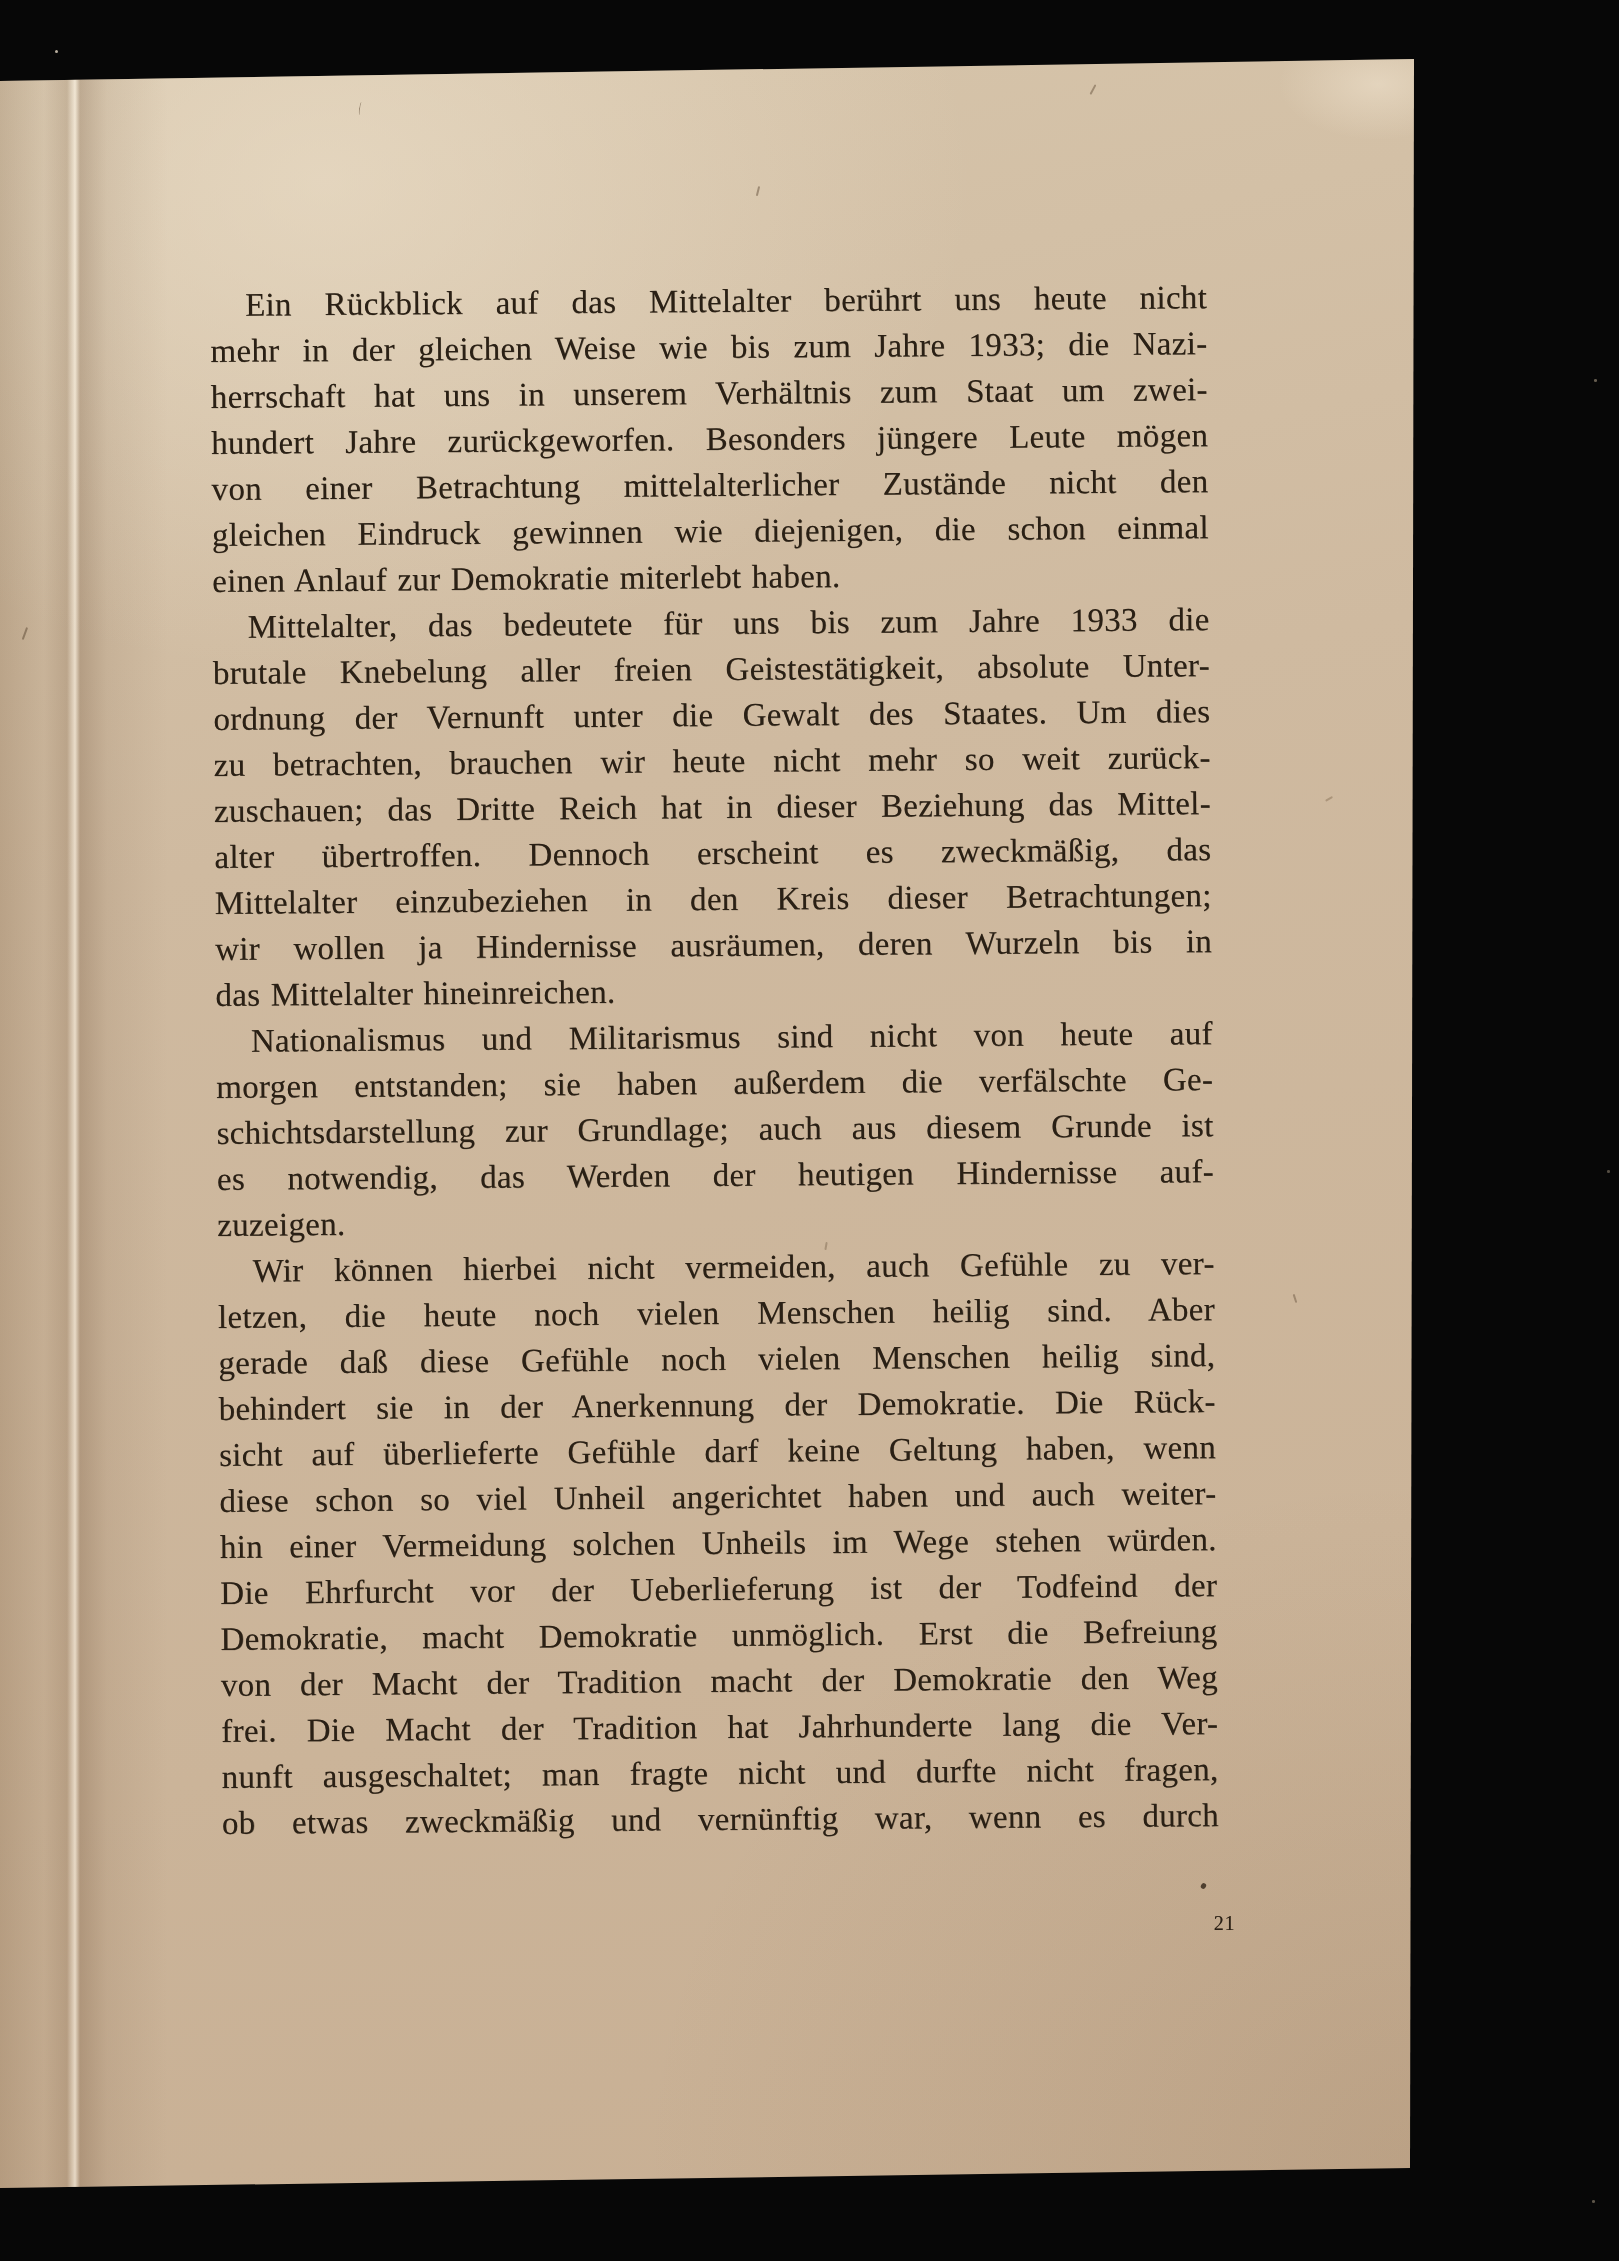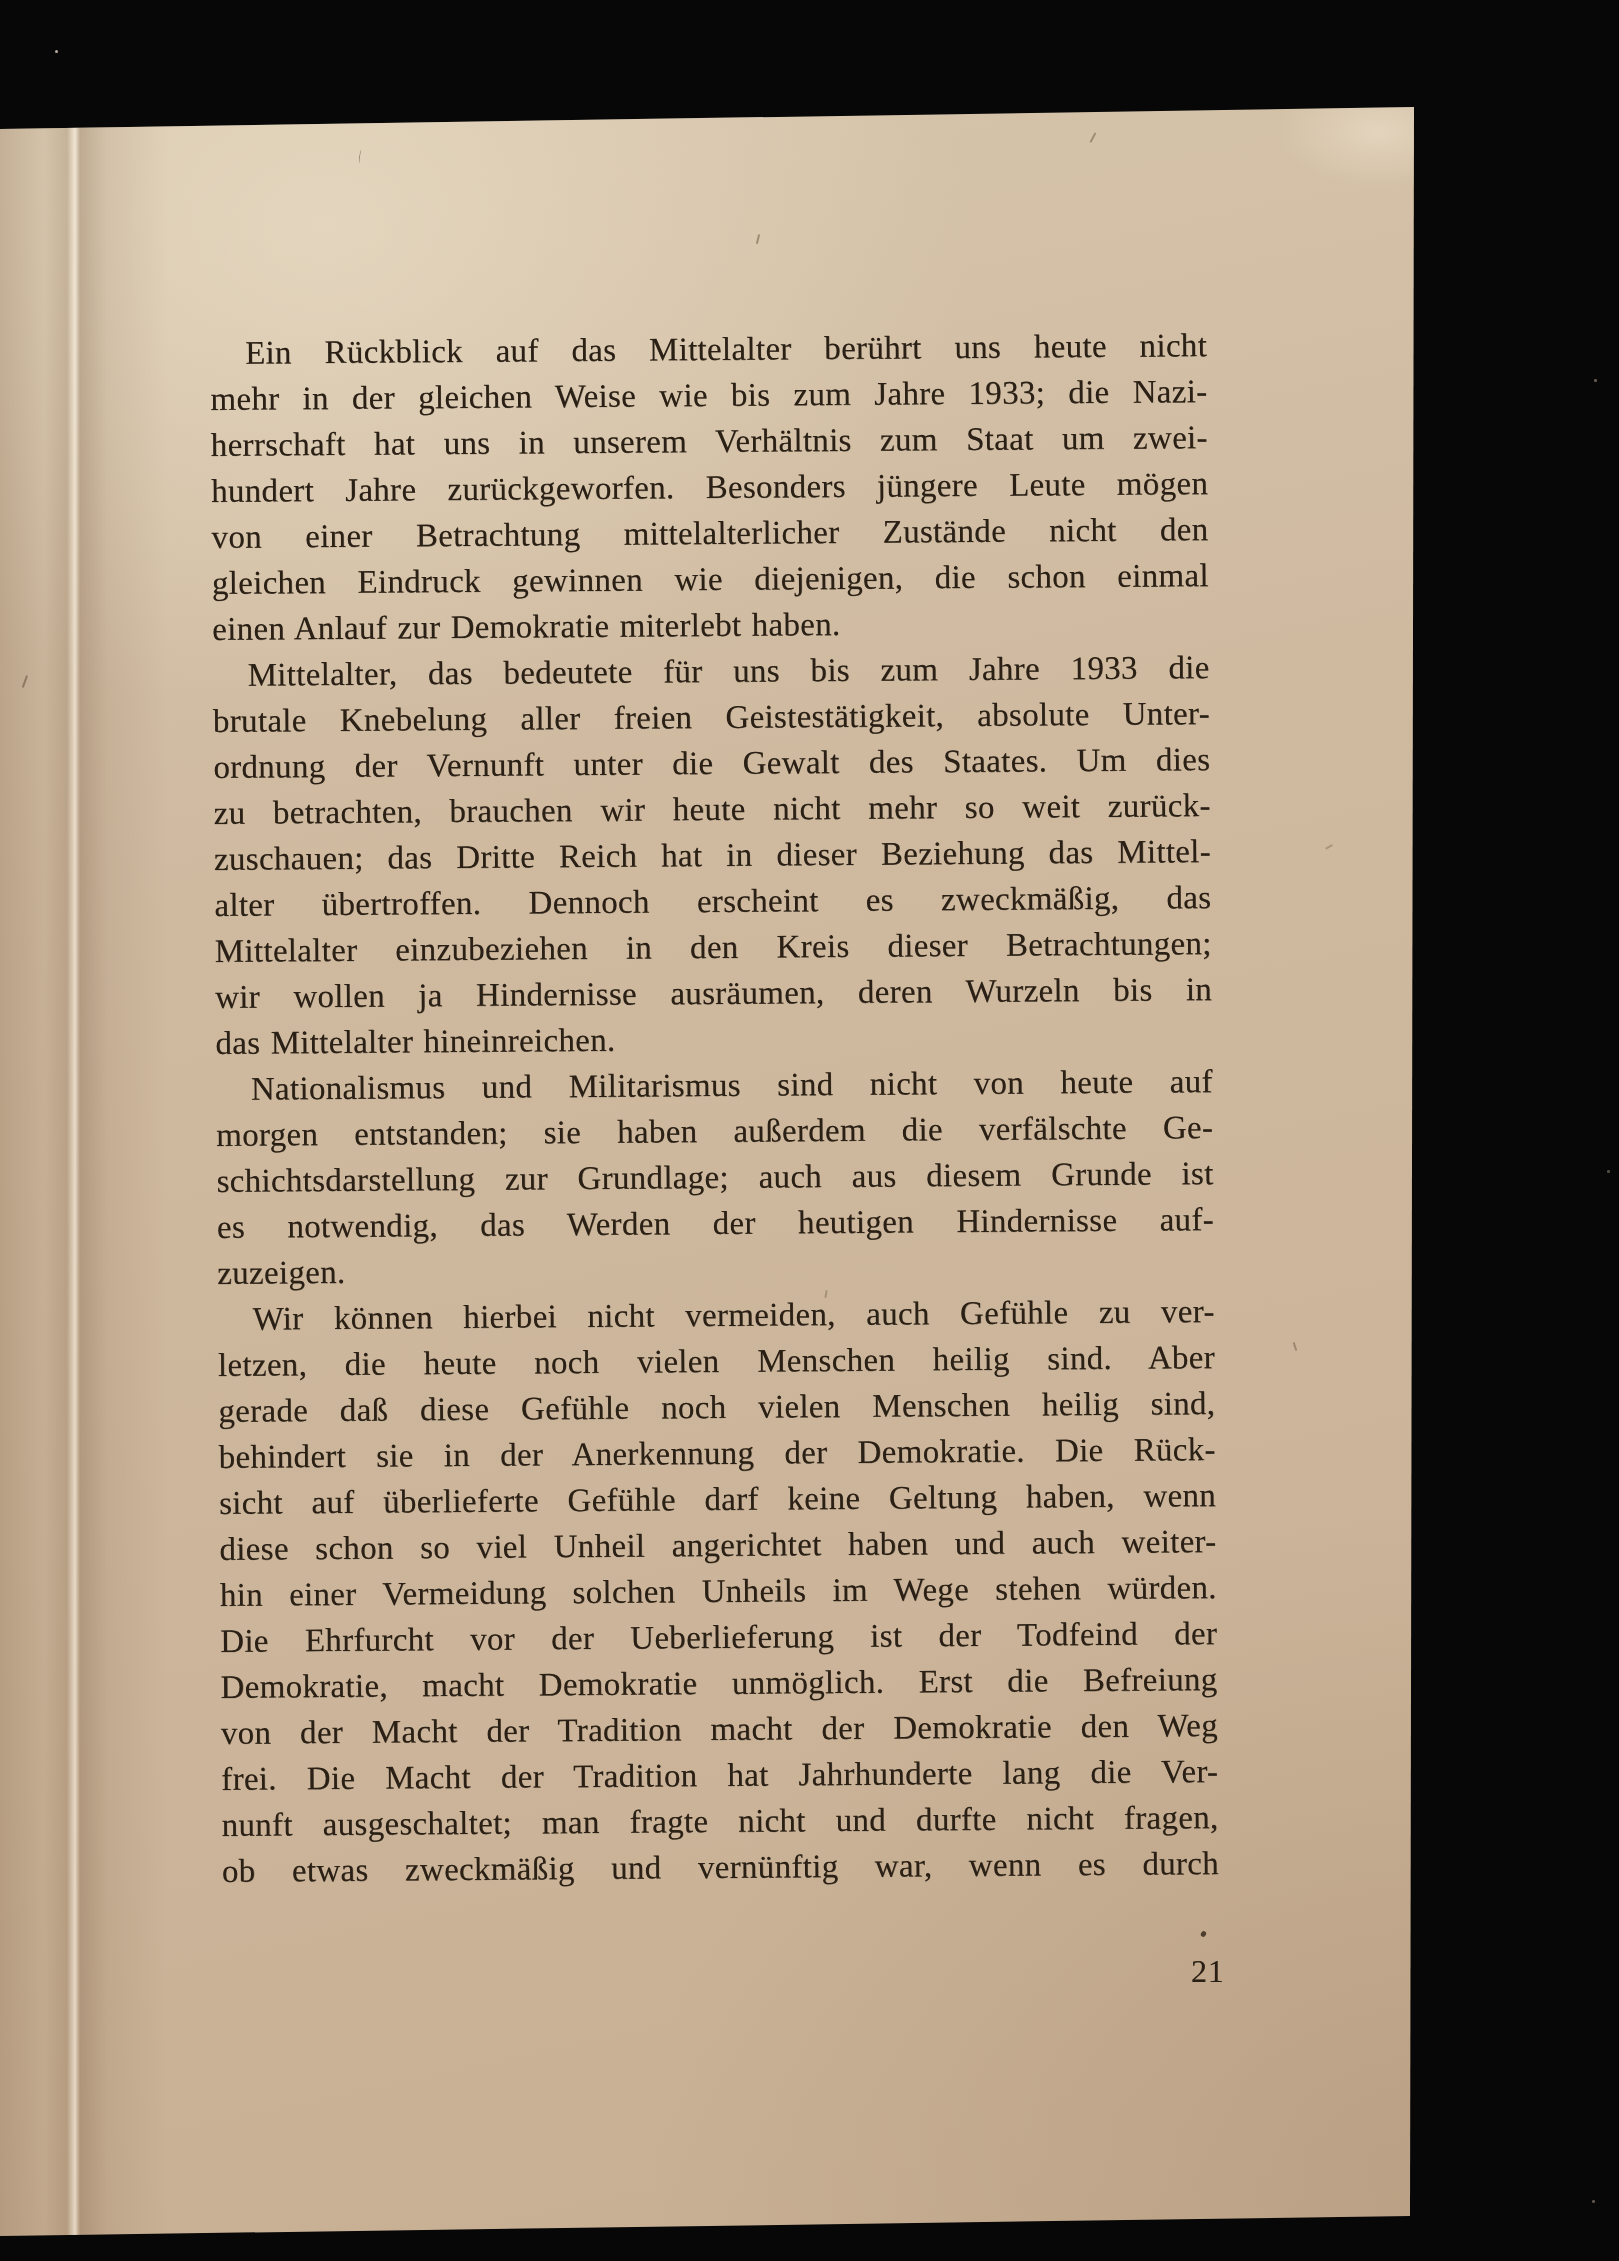--- a/index.html
+++ b/index.html
@@ -18,21 +18,20 @@
   }
   
   .paper {
     position: absolute;
     inset: 0;
     clip-path: polygon(0px 81px, 1414px 59px, 1410px 2168px, 0px 2188px);
     background:
       radial-gradient(1047px 796px at 20% 8%, rgba(240,228,207,0.55), rgba(240,228,207,0) 62%),
       radial-gradient(1424px 1257px at 88% 96%, rgba(118,86,56,0.16), rgba(118,86,56,0) 55%),
       linear-gradient(168deg, #d7c6ac 0%, #cfbaa0 35%, #cbb499 70%, #c7ae92 100%);
-    margin-top: 48px;
   }
   
   .paper::before {
     content: "";
     position: absolute;
     inset: 0;
     pointer-events: none;
     background:
       radial-gradient(142px 80px at 1378px 84px, rgba(243,231,211,0.5), rgba(243,231,211,0) 70%),
       linear-gradient(180deg, rgba(70,45,25,0.38) 0, rgba(70,45,25,0) 13.4px),
@@ -79,24 +78,25 @@
     overflow: visible;
   }
   .line.first { text-indent: 35px; }
   .line.last { text-align-last: left; }
   .page-number {
     position: absolute;
     left: 1191px;
     top: 1900px;
     width: 67px;
     color: #2a2015;
-    font-size: 32px;
+    font-size: 20px;
     line-height: 46px;
     letter-spacing: 0.8px;
     text-shadow: 0.3px 0.3px 0.6px rgba(42,30,18,0.45);
+    text-align: center;
   }
   
   .speck { position: absolute; pointer-events: none; }
   .sp-a { left: 359px; top: 102px; width: 2.5px; height: 13.4px; border-left: 1.7px solid rgba(70,50,30,0.45); border-radius: 50% 0 0 50%; transform: rotate(8deg); }
   .sp-b { left: 757px; top: 186px; width: 1.7px; height: 10px; background: rgba(70,50,30,0.4); transform: rotate(14deg); border-radius: 1.7px; }
   .sp-c { left: 1092px; top: 84px; width: 1.7px; height: 11px; background: rgba(70,50,30,0.38); transform: rotate(28deg); border-radius: 1.7px; }
   .sp-d { left: 23.5px; top: 627px; width: 1.7px; height: 12.6px; background: rgba(70,50,30,0.42); transform: rotate(20deg); border-radius: 1.7px; }
   .sp-e { left: 1201px; top: 1883px; width: 5px; height: 5.9px; background: rgba(45,32,20,0.78); border-radius: 50%; transform: rotate(30deg); }
   .sp-f { left: 1294px; top: 1294px; width: 1.7px; height: 9.2px; background: rgba(70,50,30,0.35); transform: rotate(-18deg); border-radius: 1.7px; }
   .sp-g { left: 1325px; top: 798px; width: 7.5px; height: 1.7px; background: rgba(90,65,40,0.3); transform: rotate(-30deg); border-radius: 1.7px; }

